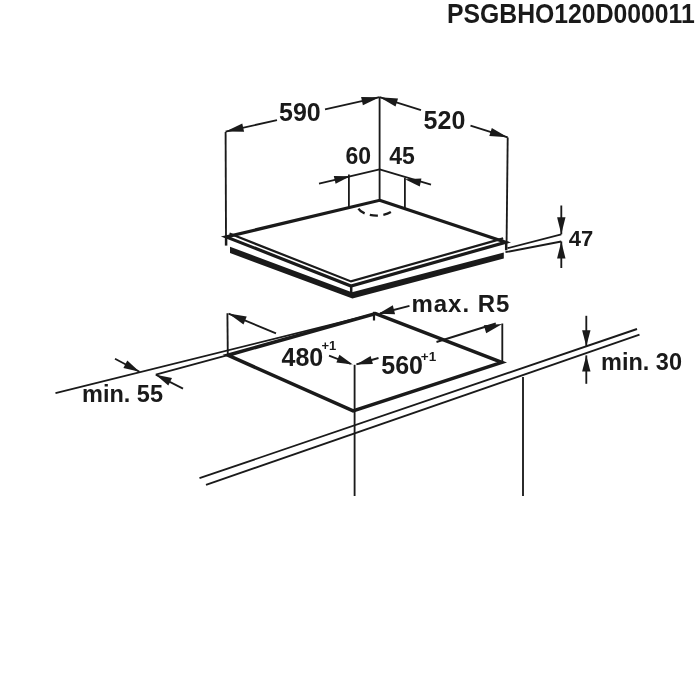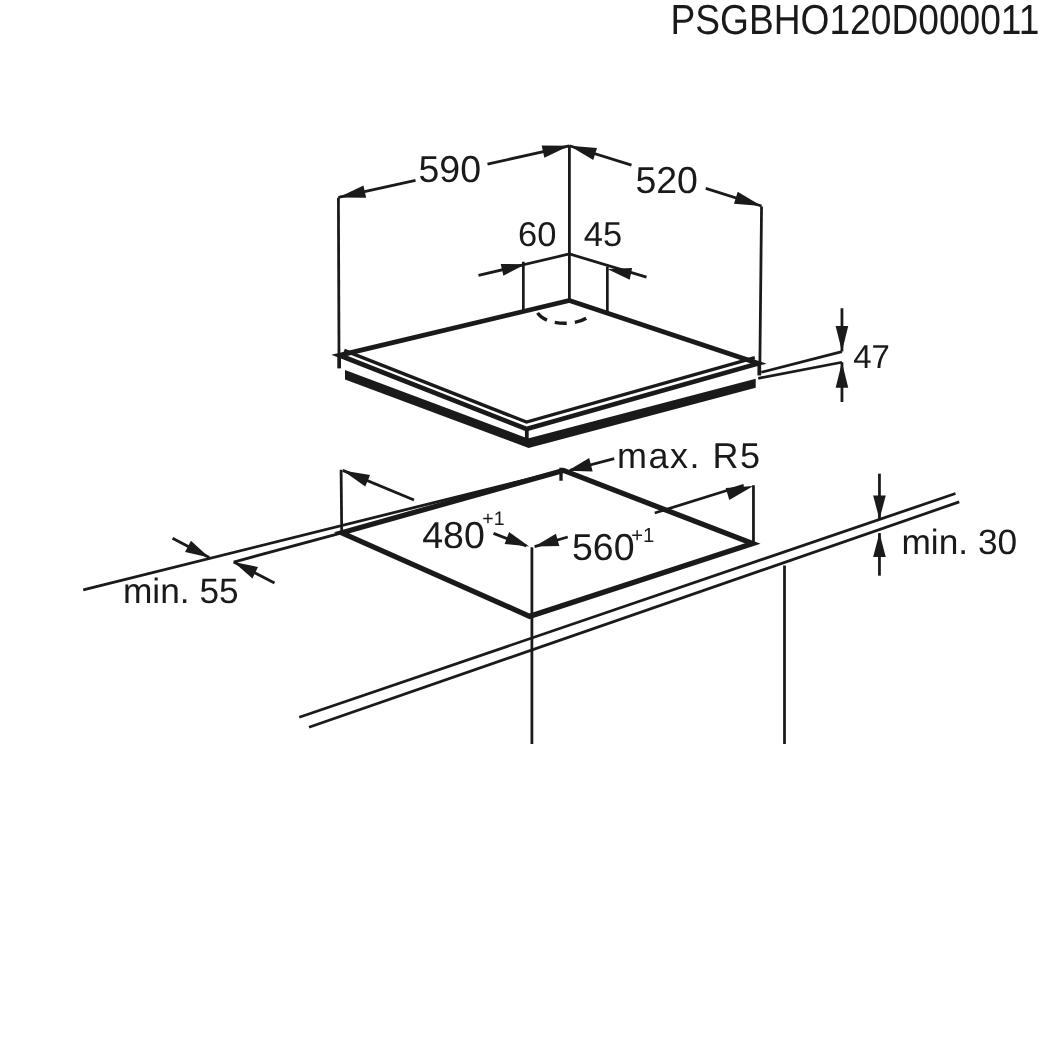--- a/index.html
+++ b/index.html
@@ -1,16 +1,16 @@
 <!DOCTYPE html>
 <html><head>
 <meta charset="utf-8">
 <style>
   html,body{margin:0;padding:0;background:#ffffff;}
-  .page{position:relative;width:700px;height:496px;background:#ffffff;overflow:hidden;filter:grayscale(1);}
+  .page{position:relative;width:700px;height:496px;background:#ffffff;overflow:hidden;filter:grayscale(1);font-weight:bold;}
   svg{position:absolute;top:0;left:0;}
   text{font-family:"Liberation Sans", sans-serif;fill:#1a1a1a;}
 </style>
 </head>
 <body>
 <div class="page">
 <svg width="700" height="700" viewBox="0 0 700 700">
   <g stroke="#1a1a1a" fill="none">
 
     <line x1="55.5" y1="393.2" x2="376.5" y2="313.4" stroke-width="1.85"></line>

